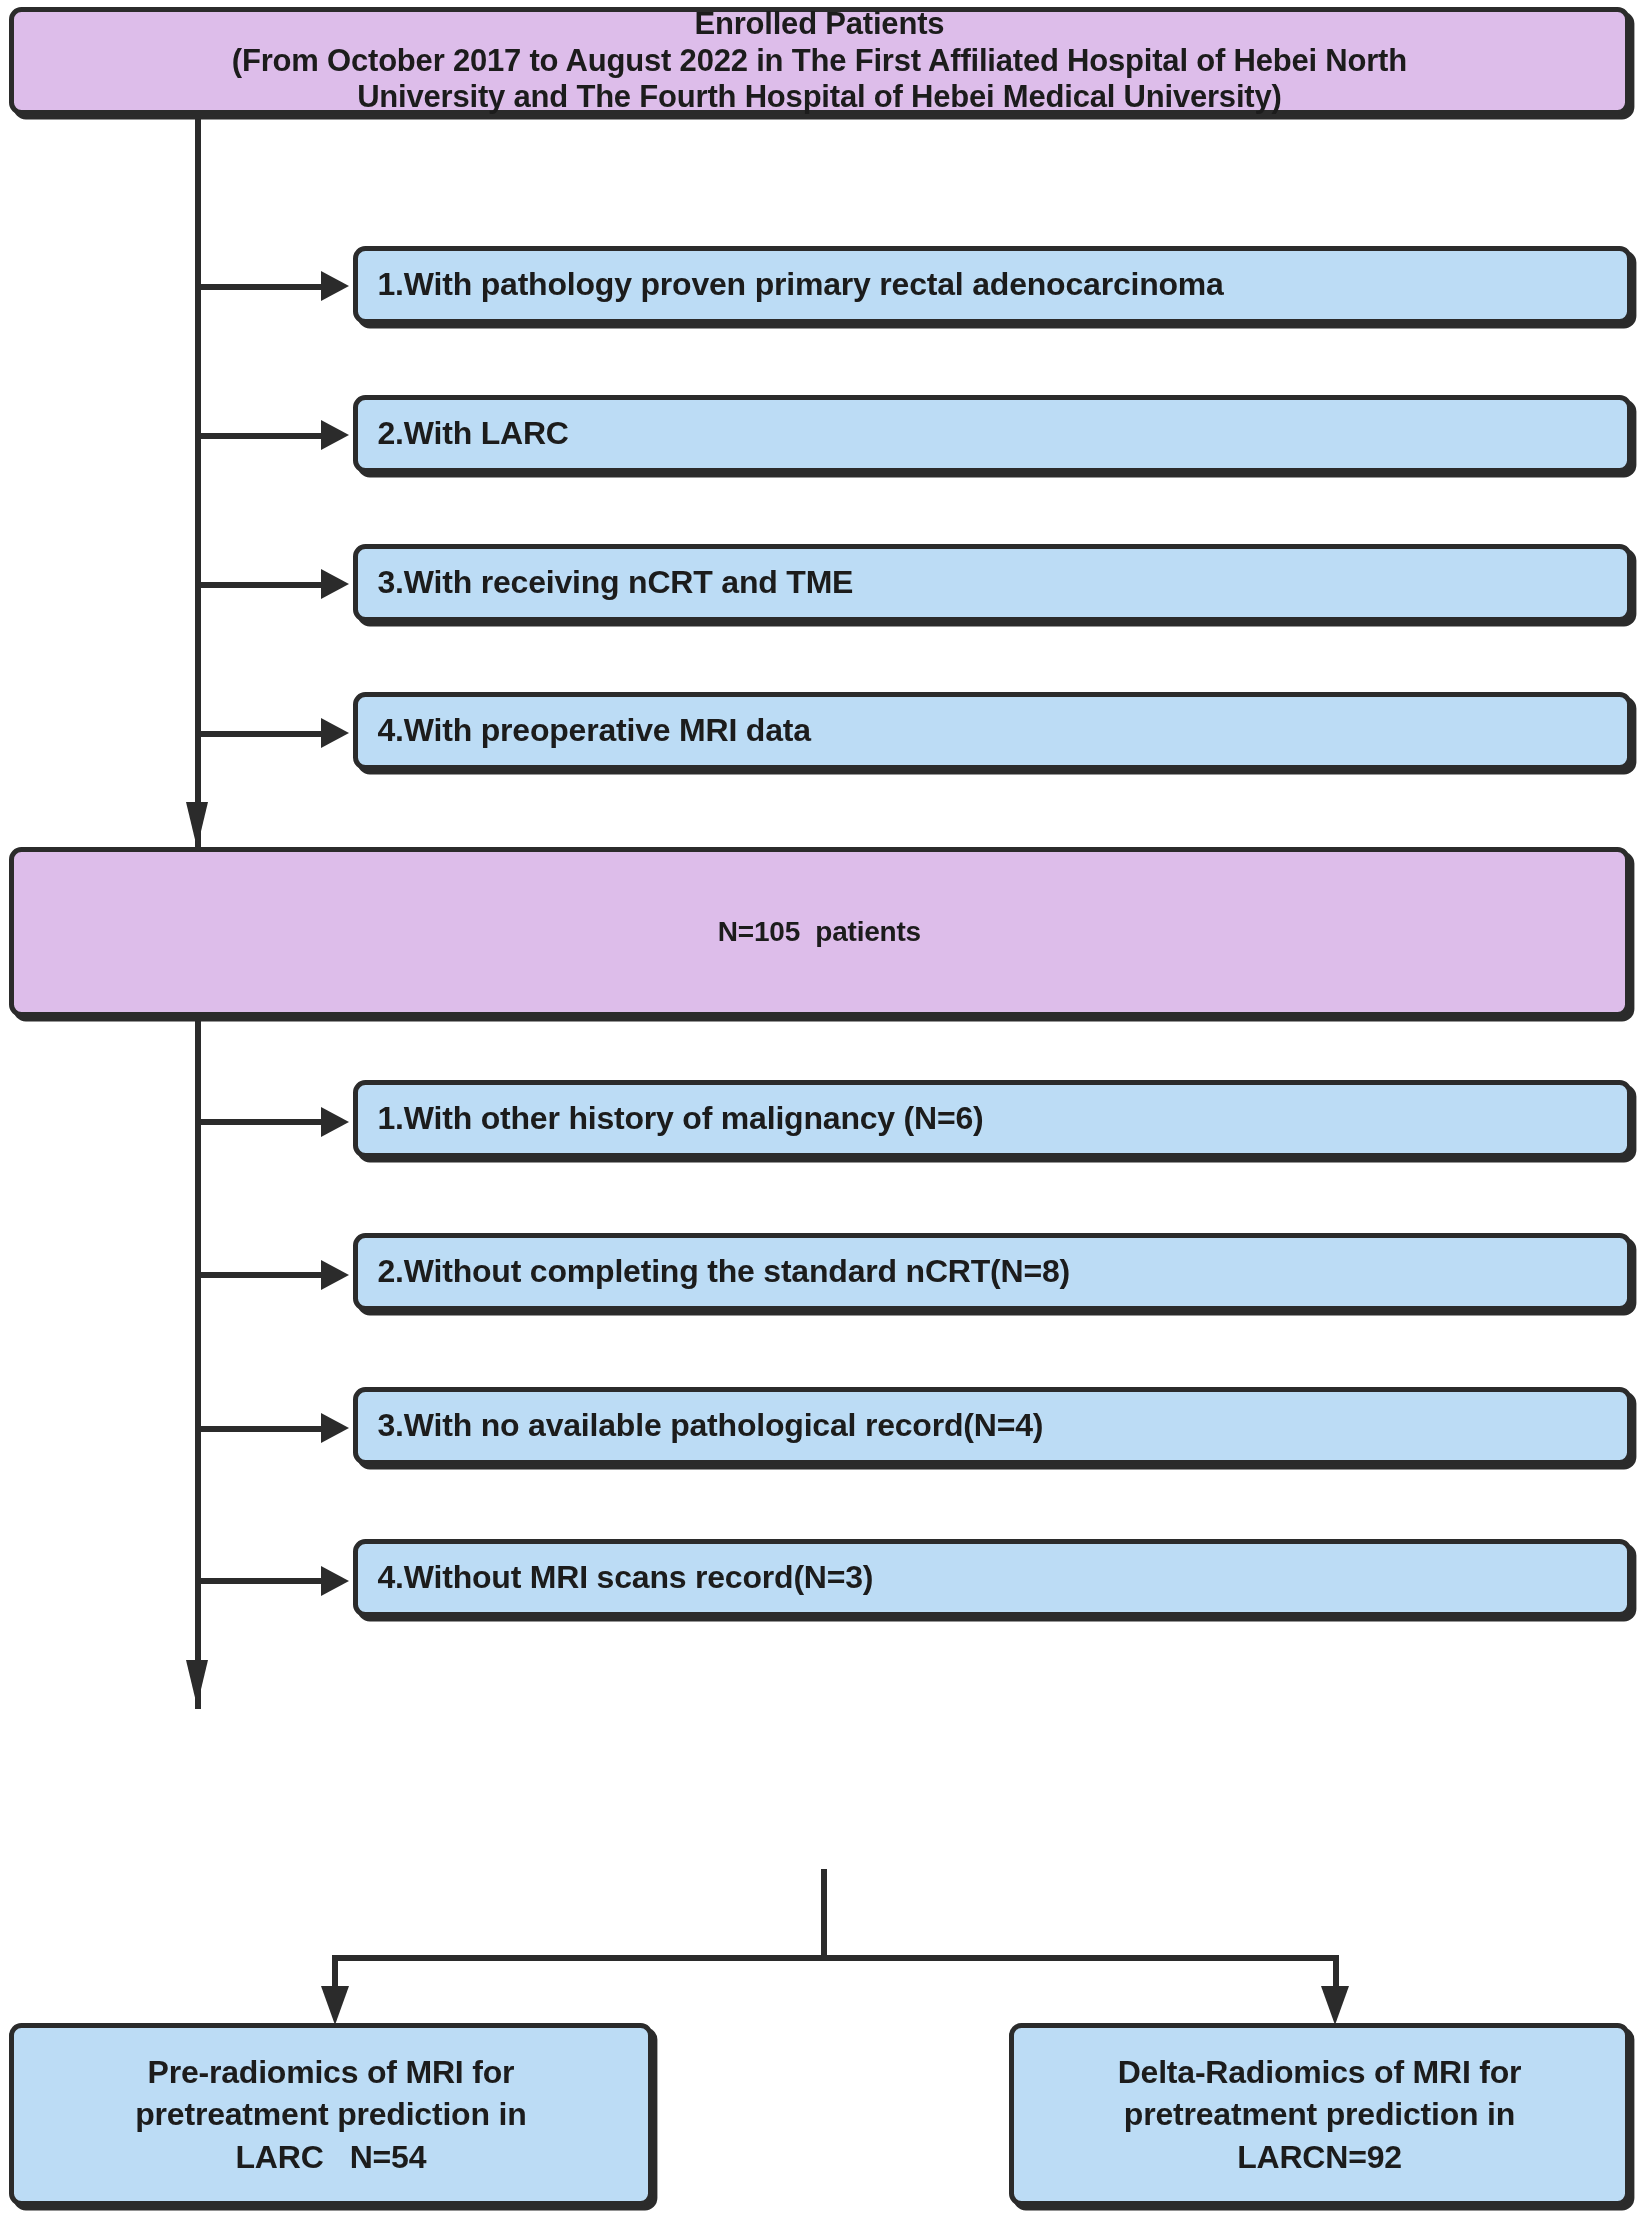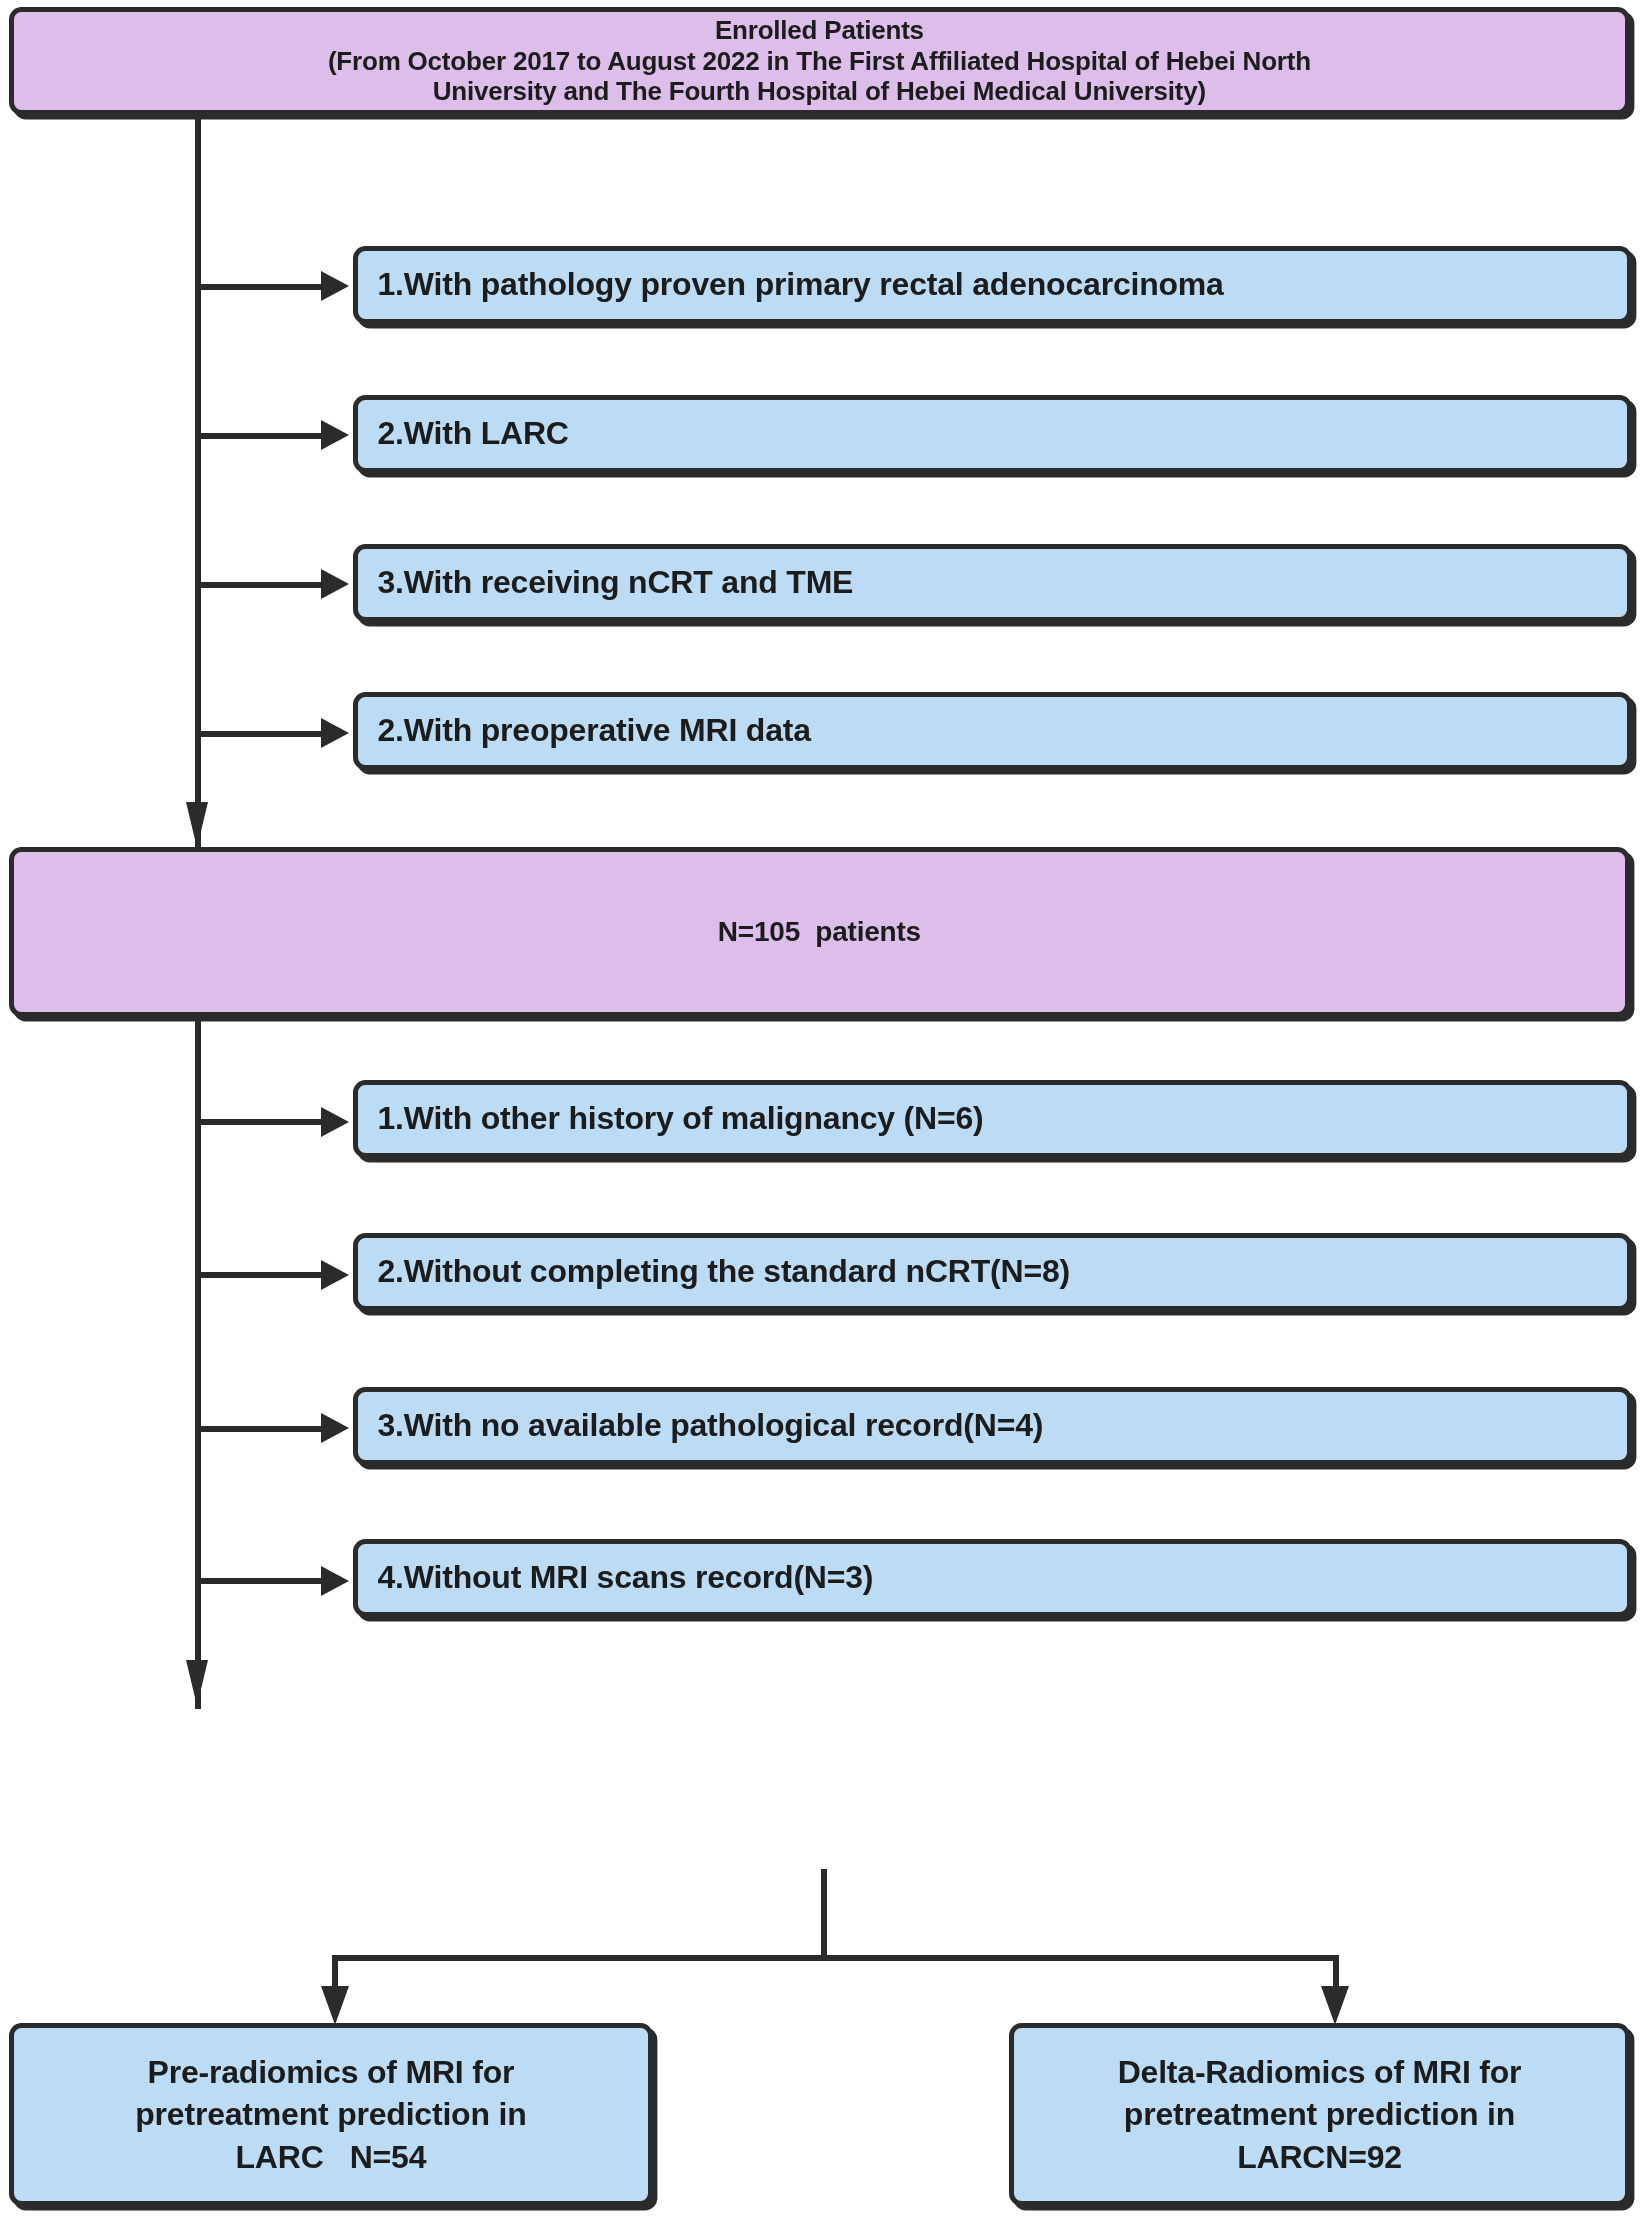--- a/index.html
+++ b/index.html
@@ -34,21 +34,21 @@
   .node.purple { background: #ddbdea; }
   .node.blue   { background: #bcdcf5; }
 
   .node.center { justify-content: center; text-align: center; }
   .node.left   { justify-content: flex-end; text-align: left; }
 
   .node .txt { width: 100%; padding: 0 12.4px; white-space: pre-wrap; }
   .node.left .txt { padding-left: 19.5px; }
 
   
-  .t-title    { font-size: 26px; letter-spacing: -0.2px; }
+  .t-title    { font-size: 31px; letter-spacing: -0.2px; }
   .t-crit     { font-size: 32px; letter-spacing: -0.2px; }
   .t-mid      { font-size: 28px; letter-spacing: -0.2px; }
   .t-leaf     { font-size: 32px; line-height: 1.32; letter-spacing: -0.2px; }
 
   
   .vline, .hline {
     position: absolute;
     background: #2b2b2b;
     z-index: 1;
   }
@@ -111,21 +111,21 @@
 
   <div class="node blue left t-crit" style="left:353px; top:395px; width:1279px; height:78px;">
     <span class="txt">2.With LARC</span>
   </div>
 
   <div class="node blue left t-crit" style="left:353px; top:544px; width:1279px; height:78px;">
     <span class="txt">3.With receiving nCRT and TME</span>
   </div>
 
   <div class="node blue left t-crit" style="left:353px; top:692px; width:1279px; height:78px;">
-    <span class="txt">2.With preoperative MRI data</span>
+    <span class="txt">4.With preoperative MRI data</span>
   </div>
 
   <div class="node purple center t-mid" style="left:8.9px; top:847px; width:1621px; height:170px;">
     <span class="txt">N=105  patients</span>
   </div>
 
   <div class="vline" style="left:195px; top:1017px; height:692px;"></div>
 
   <div class="hline" style="left:195px; top:1119px; width:133px;"></div>
   <div class="arrow-r" style="left:321px; top:1107px;"></div>

